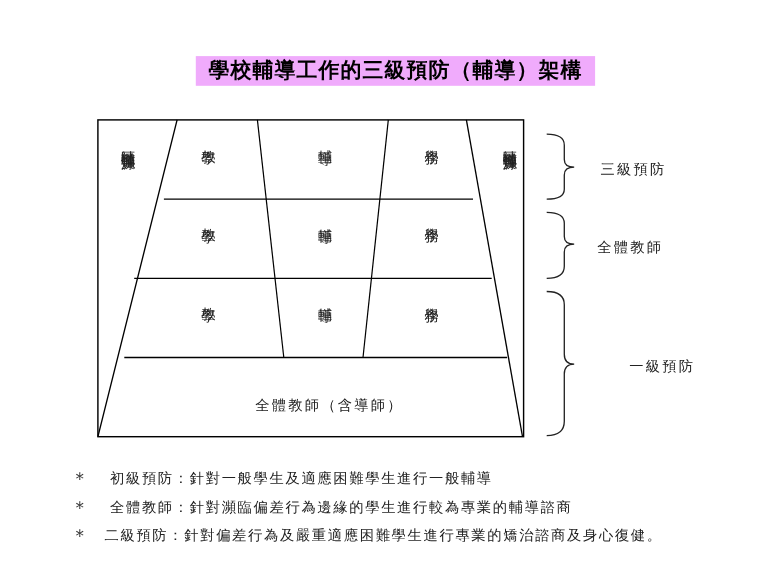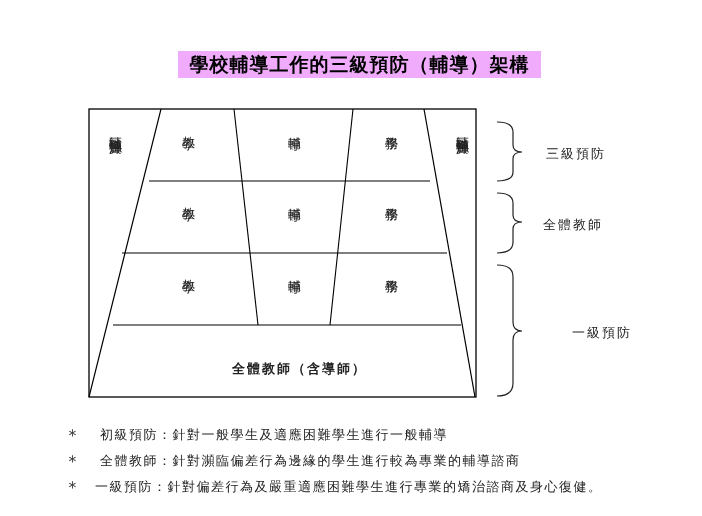--- a/index.html
+++ b/index.html
@@ -50,28 +50,28 @@
 <div class="vtext" style="left:384px; top:126px;">學務</div>
 
 <div class="vtext" style="left:181px; top:197px;">教學</div>
 <div class="vtext" style="left:287px; top:197px;">輔導</div>
 <div class="vtext" style="left:384px; top:197px;">學務</div>
 
 <div class="vtext" style="left:181px; top:269px;">教學</div>
 <div class="vtext" style="left:287px; top:269px;">輔導</div>
 <div class="vtext" style="left:384px; top:269px;">學務</div>
 
-<div class="label" style="left:232px; top:360px;font-weight:bold;">全體教師（含導師）</div>
+<div class="label" style="left:232px; top:360px;">全體教師（含導師）</div>
 
 <div class="label" style="left:518px; top:145px;margin-left:28px;">三級預防</div>
 <div class="label" style="left:543px; top:216px;">全體教師</div>
 <div class="label" style="left:543px; top:324px;margin-left:29px;">一級預防</div>
 
 <div class="notes">
   <div class="star" style="top:0px;">＊</div>
   <div class="note" style="left:36px; top:2px;">初級預防：針對一般學生及適應困難學生進行一般輔導</div>
 
   <div class="star" style="top:26px;">＊</div>
   <div class="note" style="left:36px; top:28px;">全體教師：針對瀕臨偏差行為邊緣的學生進行較為專業的輔導諮商</div>
 
   <div class="star" style="top:52px;">＊</div>
-  <div class="note" style="left:31px; top:54px;">一級預防：針對偏差行為及嚴重適應困難學生進行專業的矯治諮商及身心復健。</div>
+  <div class="note" style="left:31px; top:54px;">二級預防：針對偏差行為及嚴重適應困難學生進行專業的矯治諮商及身心復健。</div>
 </div>
 
 </body></html>

